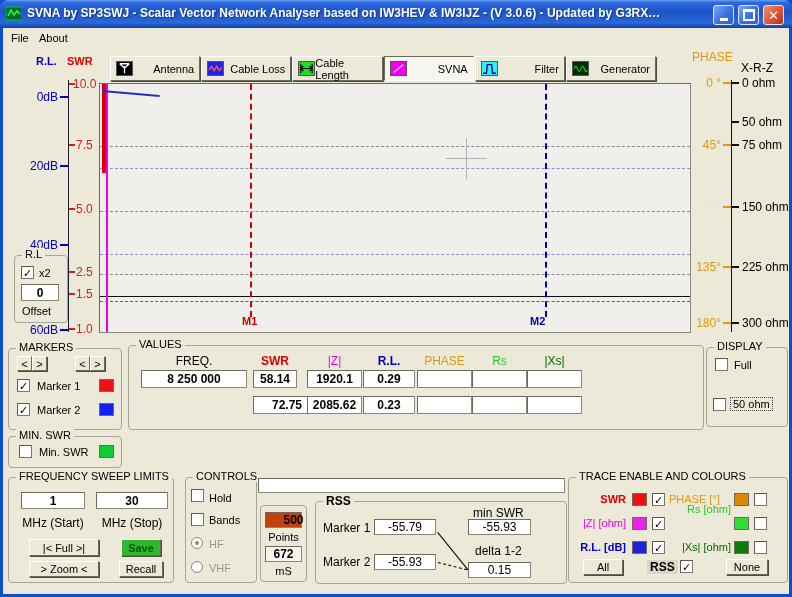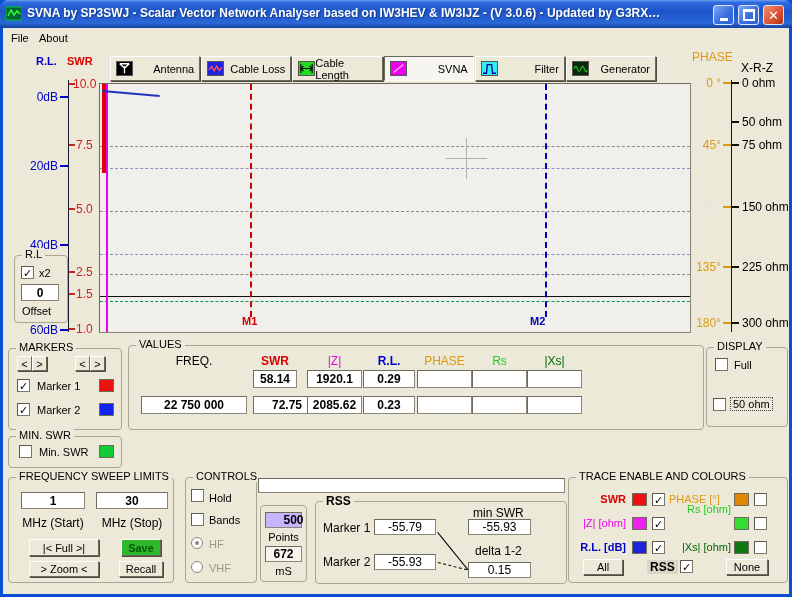--- a/index.html
+++ b/index.html
@@ -244,28 +244,28 @@
     <span class="gb-title">VALUES</span>
 
     <div class="abs lbl" style="left: 12px; top: 8px; width: 106px; text-align: center; font-size: 12px; color: rgb(0, 0, 0);">FREQ.</div>
     <div class="abs lbl" style="left: 124px; top: 8px; width: 44px; text-align: center; font-weight: bold; font-size: 12px; color: rgb(221, 0, 0);">SWR</div>
     <div class="abs lbl" style="left: 178px; top: 8px; width: 55px; text-align: center; font-size: 12px; color: rgb(238, 0, 238);">|Z|</div>
     <div class="abs lbl" style="left: 234px; top: 8px; width: 52px; text-align: center; font-weight: bold; font-size: 12px; color: rgb(0, 0, 204);">R.L.</div>
     <div class="abs lbl" style="left: 288px; top: 8px; width: 55px; text-align: center; font-size: 12px; color: rgb(221, 153, 17);">PHASE</div>
     <div class="abs lbl" style="left: 343px; top: 8px; width: 55px; text-align: center; font-size: 12px; color: rgb(34, 204, 34);">Rs</div>
     <div class="abs lbl" style="left: 398px; top: 8px; width: 55px; text-align: center; font-size: 12px; color: rgb(0, 102, 0);">|Xs|</div>
 
+    <div class="field abs" style="left:12px;top:24px;width:106px;height:18px;">8 250 000</div>
     <div class="field abs" style="left:124px;top:24px;width:44px;height:18px;">58.14</div>
     <div class="field abs" style="left:178px;top:24px;width:55px;height:18px;">1920.1</div>
     <div class="field abs" style="left:234px;top:24px;width:52px;height:18px;">0.29</div>
     <div class="field abs" style="left:288px;top:24px;width:55px;height:18px;"></div>
     <div class="field abs" style="left:343px;top:24px;width:55px;height:18px;"></div>
     <div class="field abs" style="left:398px;top:24px;width:55px;height:18px;"></div>
 
-    <div class="field abs" style="left:12px;top:50px;width:106px;height:18px;">22 750 000</div>
     <div class="field abs" style="left:124px;top:50px;width:68px;height:18px;">72.75</div>
     <div class="field abs" style="left:178px;top:50px;width:55px;height:18px;">2085.62</div>
     <div class="field abs" style="left:234px;top:50px;width:52px;height:18px;">0.23</div>
     <div class="field abs" style="left:288px;top:50px;width:55px;height:18px;"></div>
     <div class="field abs" style="left:343px;top:50px;width:55px;height:18px;"></div>
     <div class="field abs" style="left:398px;top:50px;width:55px;height:18px;"></div>
   </div>
 
   <div class="abs groupbox" style="left:706px;top:347px;width:80px;height:78px;">
     <span class="gb-title">DISPLAY</span>
@@ -305,21 +305,21 @@
         <span class="dot"></span>
       </span>
     <span class="abs lbl dis" style="left:23px;top:60px;">HF</span>
     <span class="radio abs" style="left:5px;top:83px;"></span>
     <span class="abs lbl dis" style="left:23px;top:84px;">VHF</span>
   </div>
 
   <div class="sunken abs" style="left:258px;top:478px;width:307px;height:15px;"></div>
 
   <div class="abs groupbox" style="left:260px;top:505px;width:45px;height:75px;">
-    <div class="field abs" style="left:4px;top:6px;width:37px;height:16px;background:#c4b5fd;padding-left:20px;">500</div>
+    <div class="field abs" style="left:4px;top:6px;width:37px;height:16px;background:#c2410c;padding-left:20px;">500</div>
     <div class="abs lbl" style="left:0;top:25px;width:45px;text-align:center;">Points</div>
     <div class="field abs" style="left:4px;top:40px;width:37px;height:16px;background:#f6f4ec;">672</div>
     <div class="abs lbl" style="left:0;top:59px;width:45px;text-align:center;">mS</div>
   </div>
 
   <div class="abs groupbox" style="left:315px;top:501px;width:250px;height:81px;">
     <span class="gb-title" style="font-weight:bold;font-size:12px;">RSS</span>
     <span class="abs lbl" style="left:7px;top:19px;font-size:12px;">Marker 1</span>
     <div class="field abs" style="left:58px;top:17px;width:62px;height:16px;font-weight:normal;">-55.79</div>
     <span class="abs lbl" style="left:157px;top:4px;font-size:12px;">min SWR</span>

